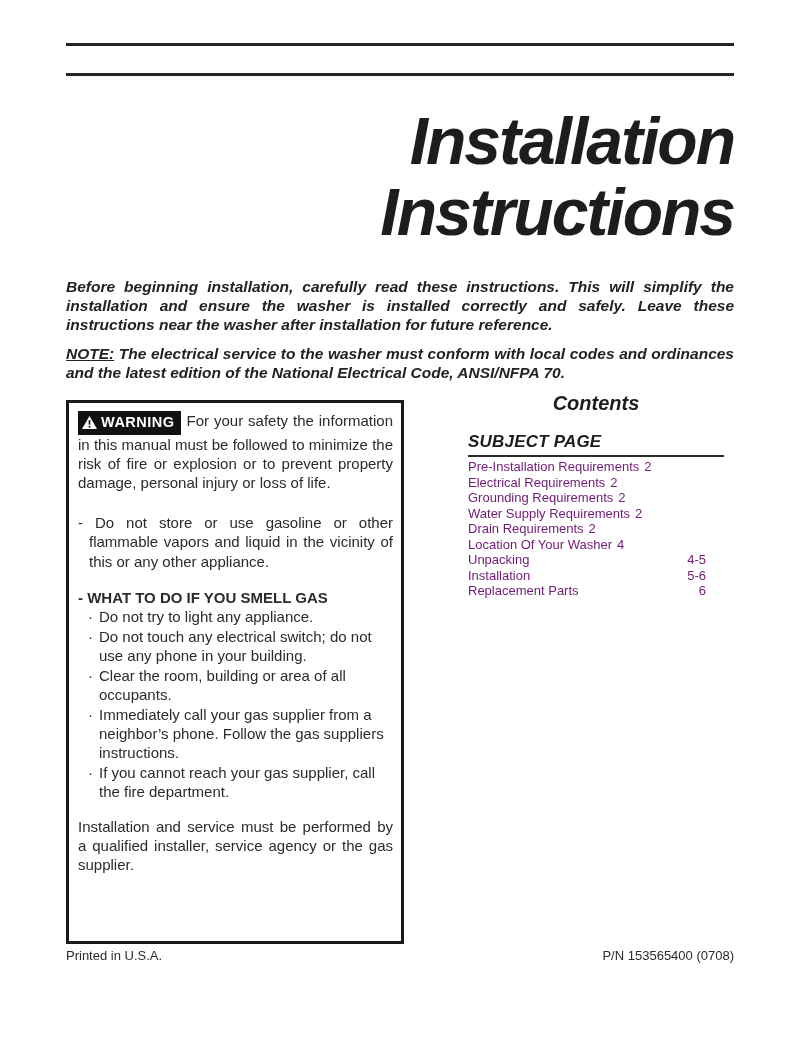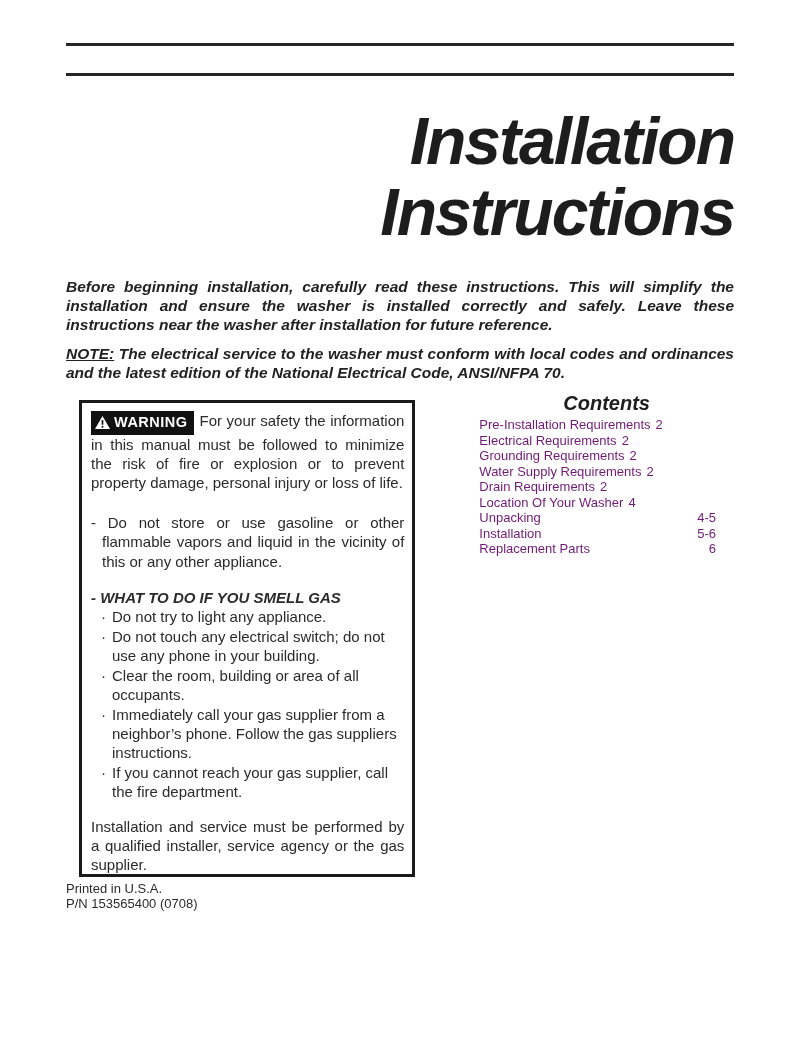--- a/index.html
+++ b/index.html
@@ -48,49 +48,48 @@
     font-style:italic;
     text-align:justify;
     color:#222;
   }
   .note { margin:10px 0 0 0; }
   .note-label { text-decoration:underline; }
 
   .columns { display:flex; margin-top:18px; align-items:flex-start; }
 
   .warning-box {
-    width:338px; height:477px;
+    width:338px; height:544px;
     box-sizing:border-box;
     border:3px solid #1a1a1a;
     padding:8px 8px 6px 9px;
     font-size:15px;
     line-height:19.4px;
     color:#2b2b2b;
     overflow:hidden;
-    margin-left:13px;
   }
   .wb-intro { margin:0; text-align:justify; }
   .badge {
     display:inline-flex; align-items:center; gap:4px;
     background:#111; color:#fff;
     font-weight:bold; font-size:14.5px;
     letter-spacing:0.5px;
     padding:2px 6px 2px 4px;
     margin-right:6px;
     vertical-align:-3px;
   }
   .badge svg { display:block; }
   .wb-item {
     margin:20px 0 0 0;
     padding-left:11px; text-indent:-11px;
     text-align:justify;
   }
   .wb-gas-heading {
     margin:17px 0 0 0;
-    font-weight:bold; font-style:italic;
+    font-weight:bold; 
     padding-left:11px; text-indent:-11px;
   }
   .wb-gas-list { list-style:none; margin:0; padding:0 0 0 10px; }
   .wb-gas-list li { display:flex; }
   .wb-gas-list .dot { width:11px; flex:none; text-align:left; }
   .wb-outro { margin:15px 0 0 0; text-align:justify; }
 
   .contents-col { margin-left:64px; width:256px; margin-top:-8px; }
   .contents-heading {
     margin:0; text-align:center;
@@ -110,21 +109,21 @@
     display:flex;
     font-size:13px; line-height:15.5px;
     color:#701a75;
   }
   .toc-row .pg { margin-left:5px; }
   .toc-row.spread .pg { margin-left:auto; }
 
   .footer {
     display:flex; justify-content:space-between;
     margin-top:4px;
-    font-size:13px; color:#2b2b2b;flex-direction:column;
+    font-size:13px; color:#2b2b2b;
   }
 </style>
 </head>
 <body>
 
 <div class="page">
   <div class="content">
 
     <div class="rule rule-1"></div>
     <div class="rule rule-2"></div>
@@ -188,20 +187,21 @@
             <span class="dot">·</span>
             <span>If you cannot reach your gas supplier, call the fire department.</span>
           </li>
         </ul>
 
         <p class="wb-outro">Installation and service must be performed by a qualified installer, service agency or the gas supplier.</p>
       </div>
 
       <div class="contents-col">
         <h3 class="contents-heading">Contents</h3>
+        <div class="subject-header">SUBJECT PAGE</div>
         <div class="toc">
           <div class="toc-row">
             <span>Pre-Installation Requirements</span>
             <span class="pg">2</span>
           </div>
           <div class="toc-row">
             <span>Electrical Requirements</span>
             <span class="pg">2</span>
           </div>
           <div class="toc-row">

